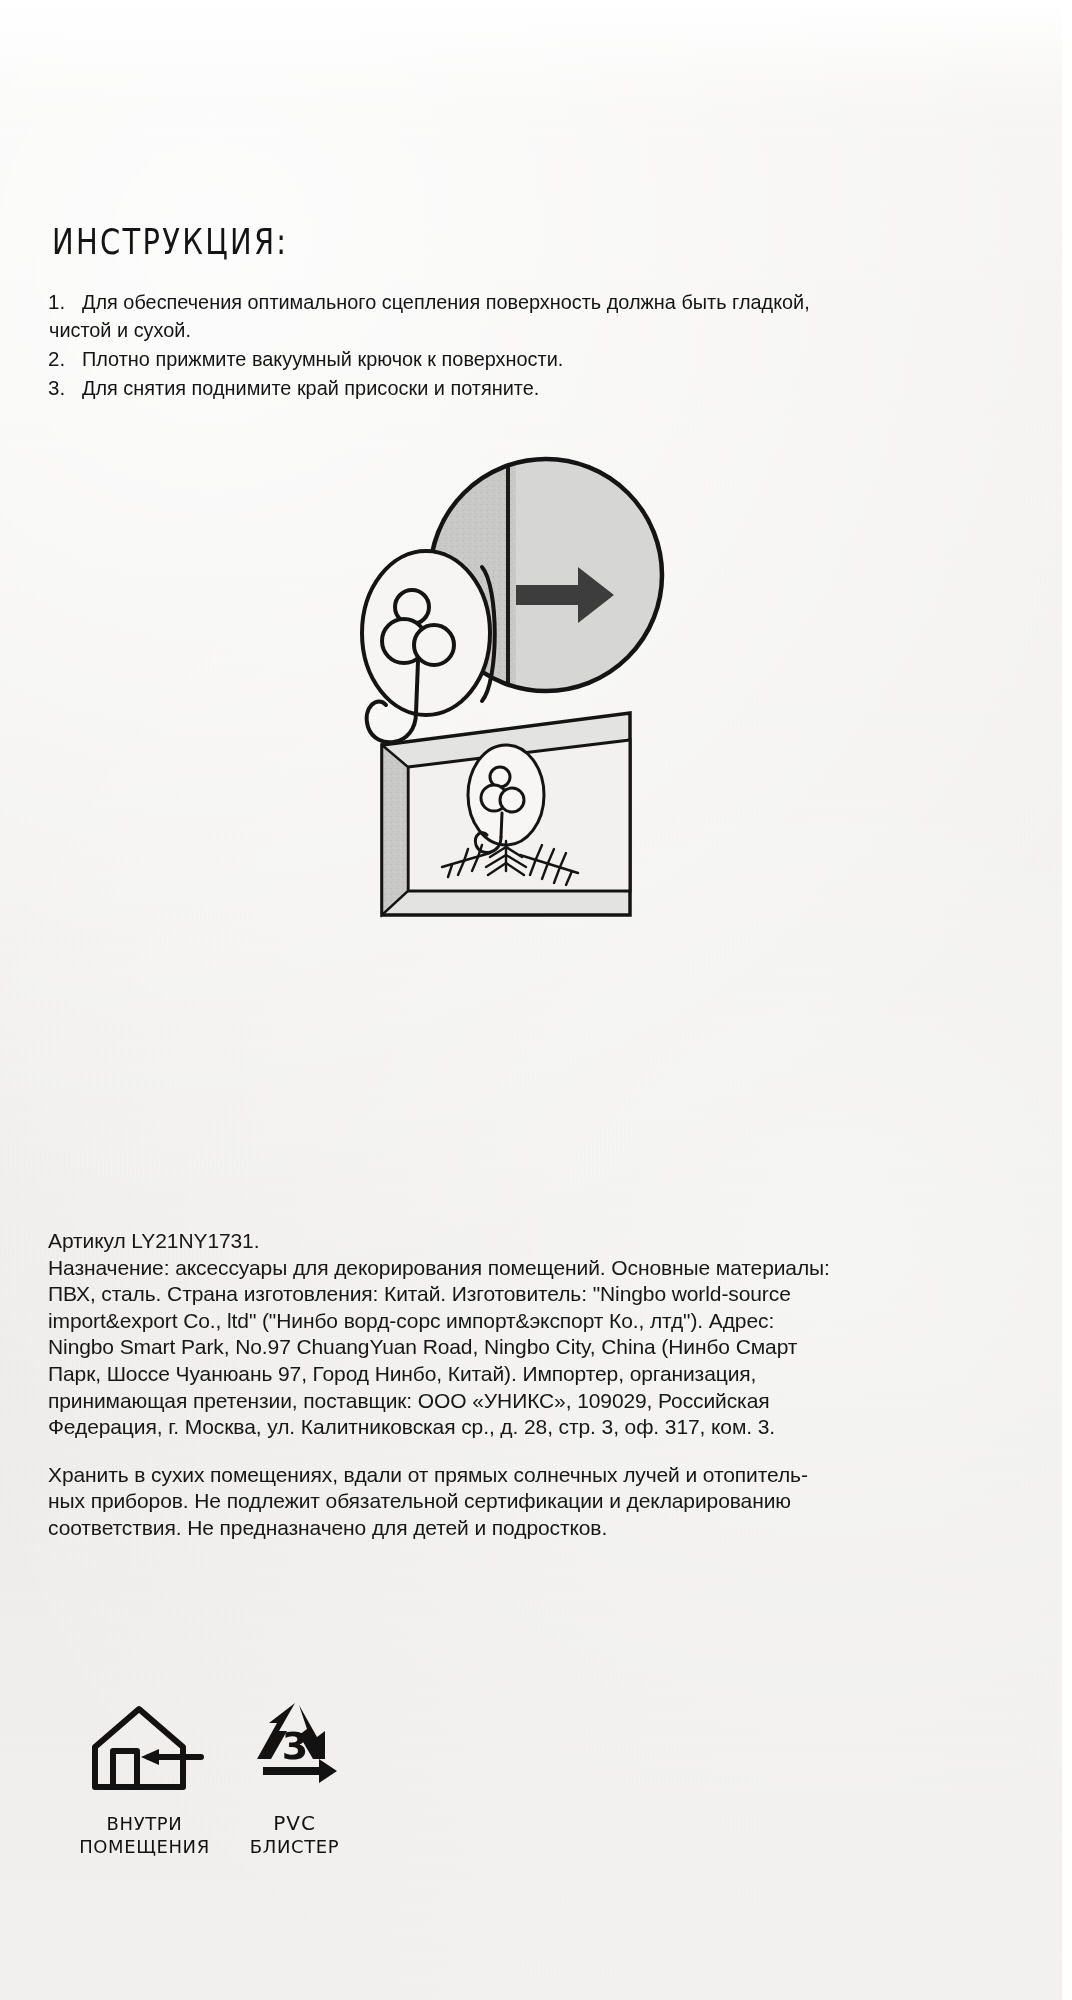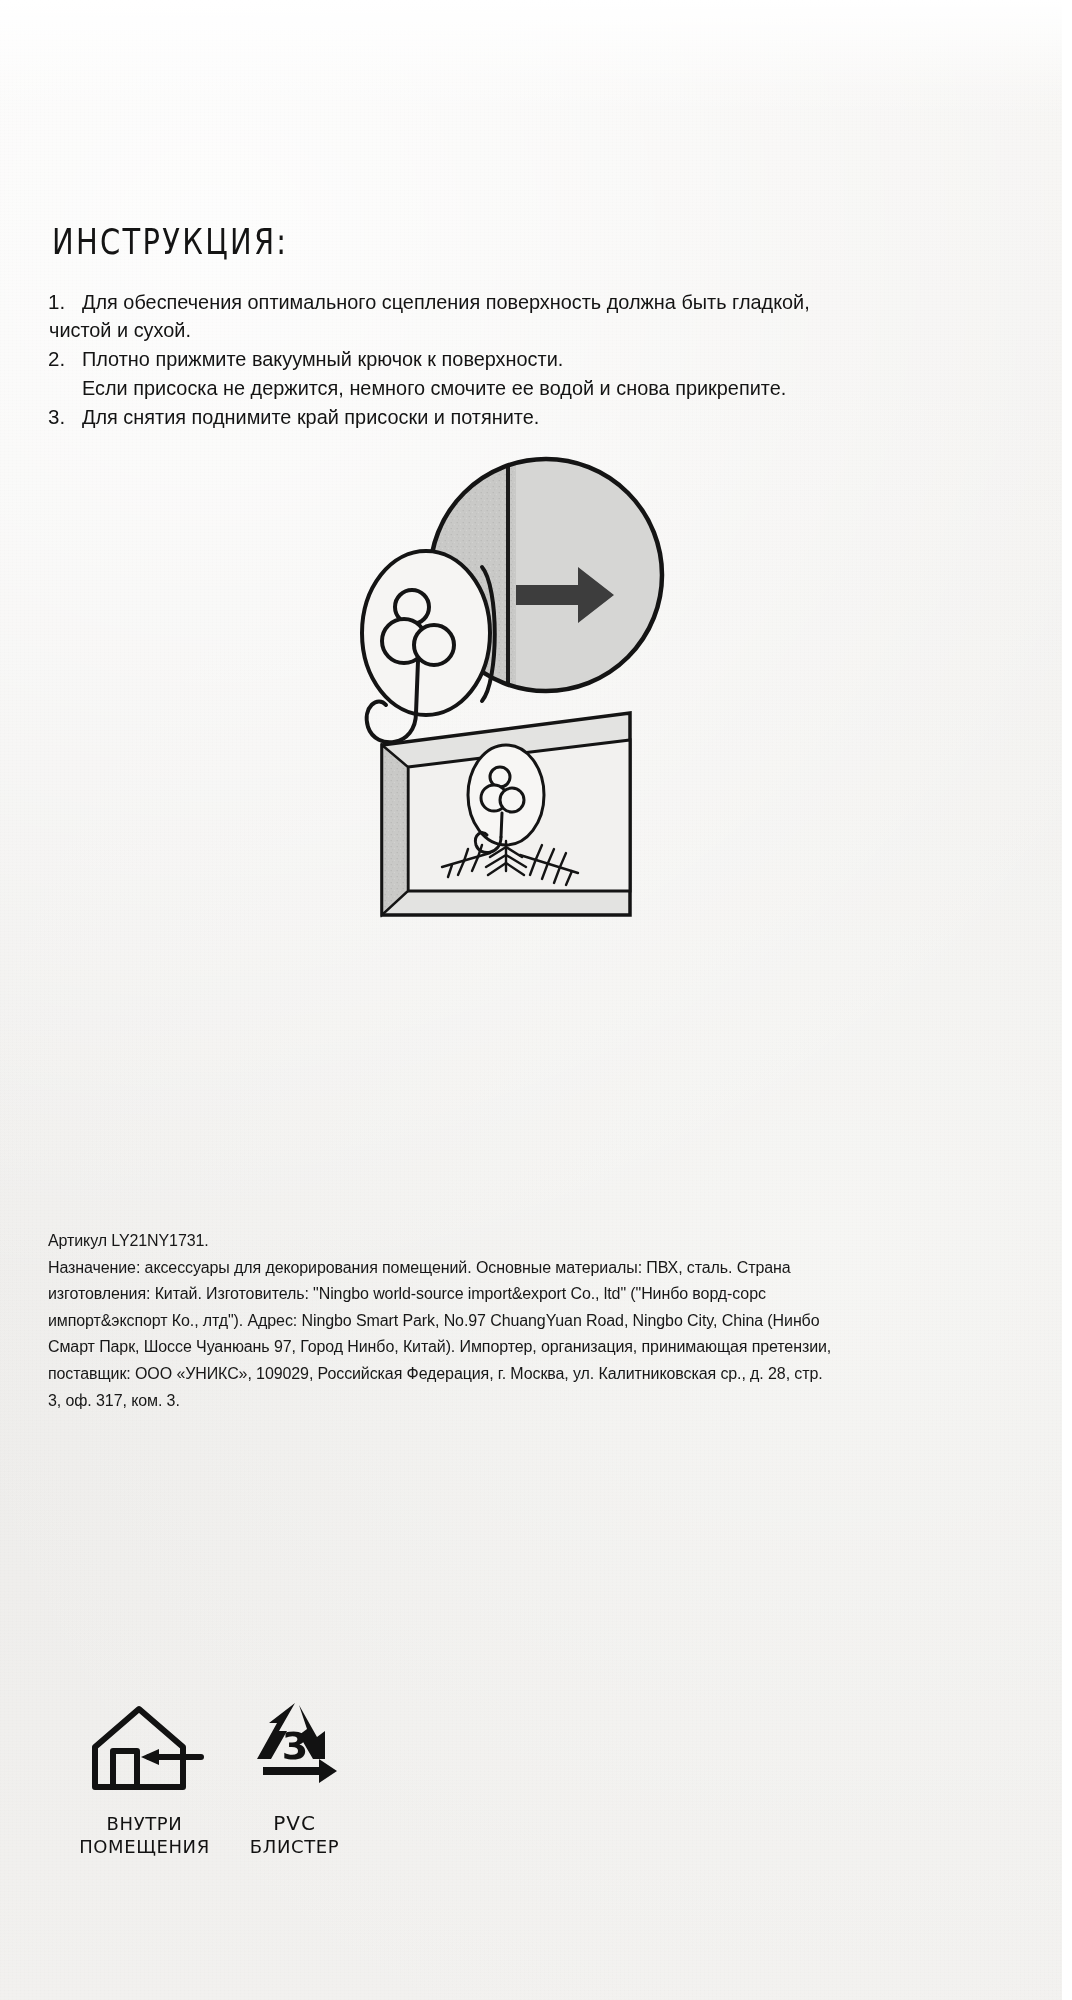--- a/index.html
+++ b/index.html
@@ -104,21 +104,21 @@
     height: 480px;
   }
 
   
   .desc {
     position: absolute;
     left: 48px;
     top: 1228px;
     width: 790px;
     font-family: "Liberation Sans", sans-serif;
-    font-size: 16px;
+    font-size: 21px;
     line-height: 26.6px;
     color: #171717;
     letter-spacing: -0.1px;
   }
   .desc p { margin: 0; }
   .desc .para-gap { height: 21px; }
 
   
   .symbols {
     position: absolute;
@@ -171,24 +171,20 @@
           <span>Для обеспечения оптимального сцепления поверхность должна быть гладкой,</span>
           <span class="l2">чистой и сухой.</span>
         </span>
       </div>
 
       <div class="step">
         <span class="num">2.</span>
         <span class="txt">Плотно прижмите вакуумный крючок к поверхности.</span>
       </div>
 
-      <div class="step sub">
-        <span class="num"></span>
-        <span class="txt">Если присоска не держится, немного смочите ее водой и снова прикрепите.</span>
-      </div>
 
       <div class="step">
         <span class="num">3.</span>
         <span class="txt">Для снятия поднимите край присоски и потяните.</span>
       </div>
 
     </div>
 
     <div class="illustration">
       <svg viewBox="0 0 420 480" width="420" height="480" xmlns="http://www.w3.org/2000/svg">
@@ -268,20 +264,21 @@
             <path d="M148,402 L152,390 M134,406 L138,394"></path>
           </g>
         </g>
       </svg>
     </div>
 
     <div class="desc">
       <p>Артикул LY21NY1731.</p>
       <p>Назначение: аксессуары для декорирования помещений. Основные материалы: ПВХ, сталь. Страна изготовления: Китай.  Изготовитель: "Ningbo world-source import&amp;export Co., ltd" ("Нинбо ворд-сорс импорт&amp;экспорт Ко., лтд"). Адрес: Ningbo Smart Park, No.97 ChuangYuan Road, Ningbo City, China (Нинбо Смарт Парк, Шоссе Чуанюань 97, Город Нинбо, Китай). Импортер, организация, принимающая претензии, поставщик: ООО «УНИКС», 109029, Российская Федерация, г. Москва, ул. Калитниковская ср., д. 28, стр. 3, оф. 317, ком. 3.</p>
       <div class="para-gap"></div>
+      <p>Хранить в сухих помещениях, вдали от прямых солнечных лучей и отопитель-ных приборов. Не подлежит обязательной сертификации и декларированию соответствия. Не предназначено для детей и подростков.</p>
     </div>
 
     <div class="symbols">
 
       <div class="sym sym-indoor">
         <div class="glyph">
           <svg viewBox="0 0 120 96" width="120" height="96" xmlns="http://www.w3.org/2000/svg">
             <g fill="none" stroke="#121212" stroke-width="6" stroke-linejoin="round" stroke-linecap="round">
               <path d="M10,48 L10,88 L98,88 L98,48 L54,10 Z"></path>
               <path d="M28,88 L28,52 L52,52 L52,88"></path>

